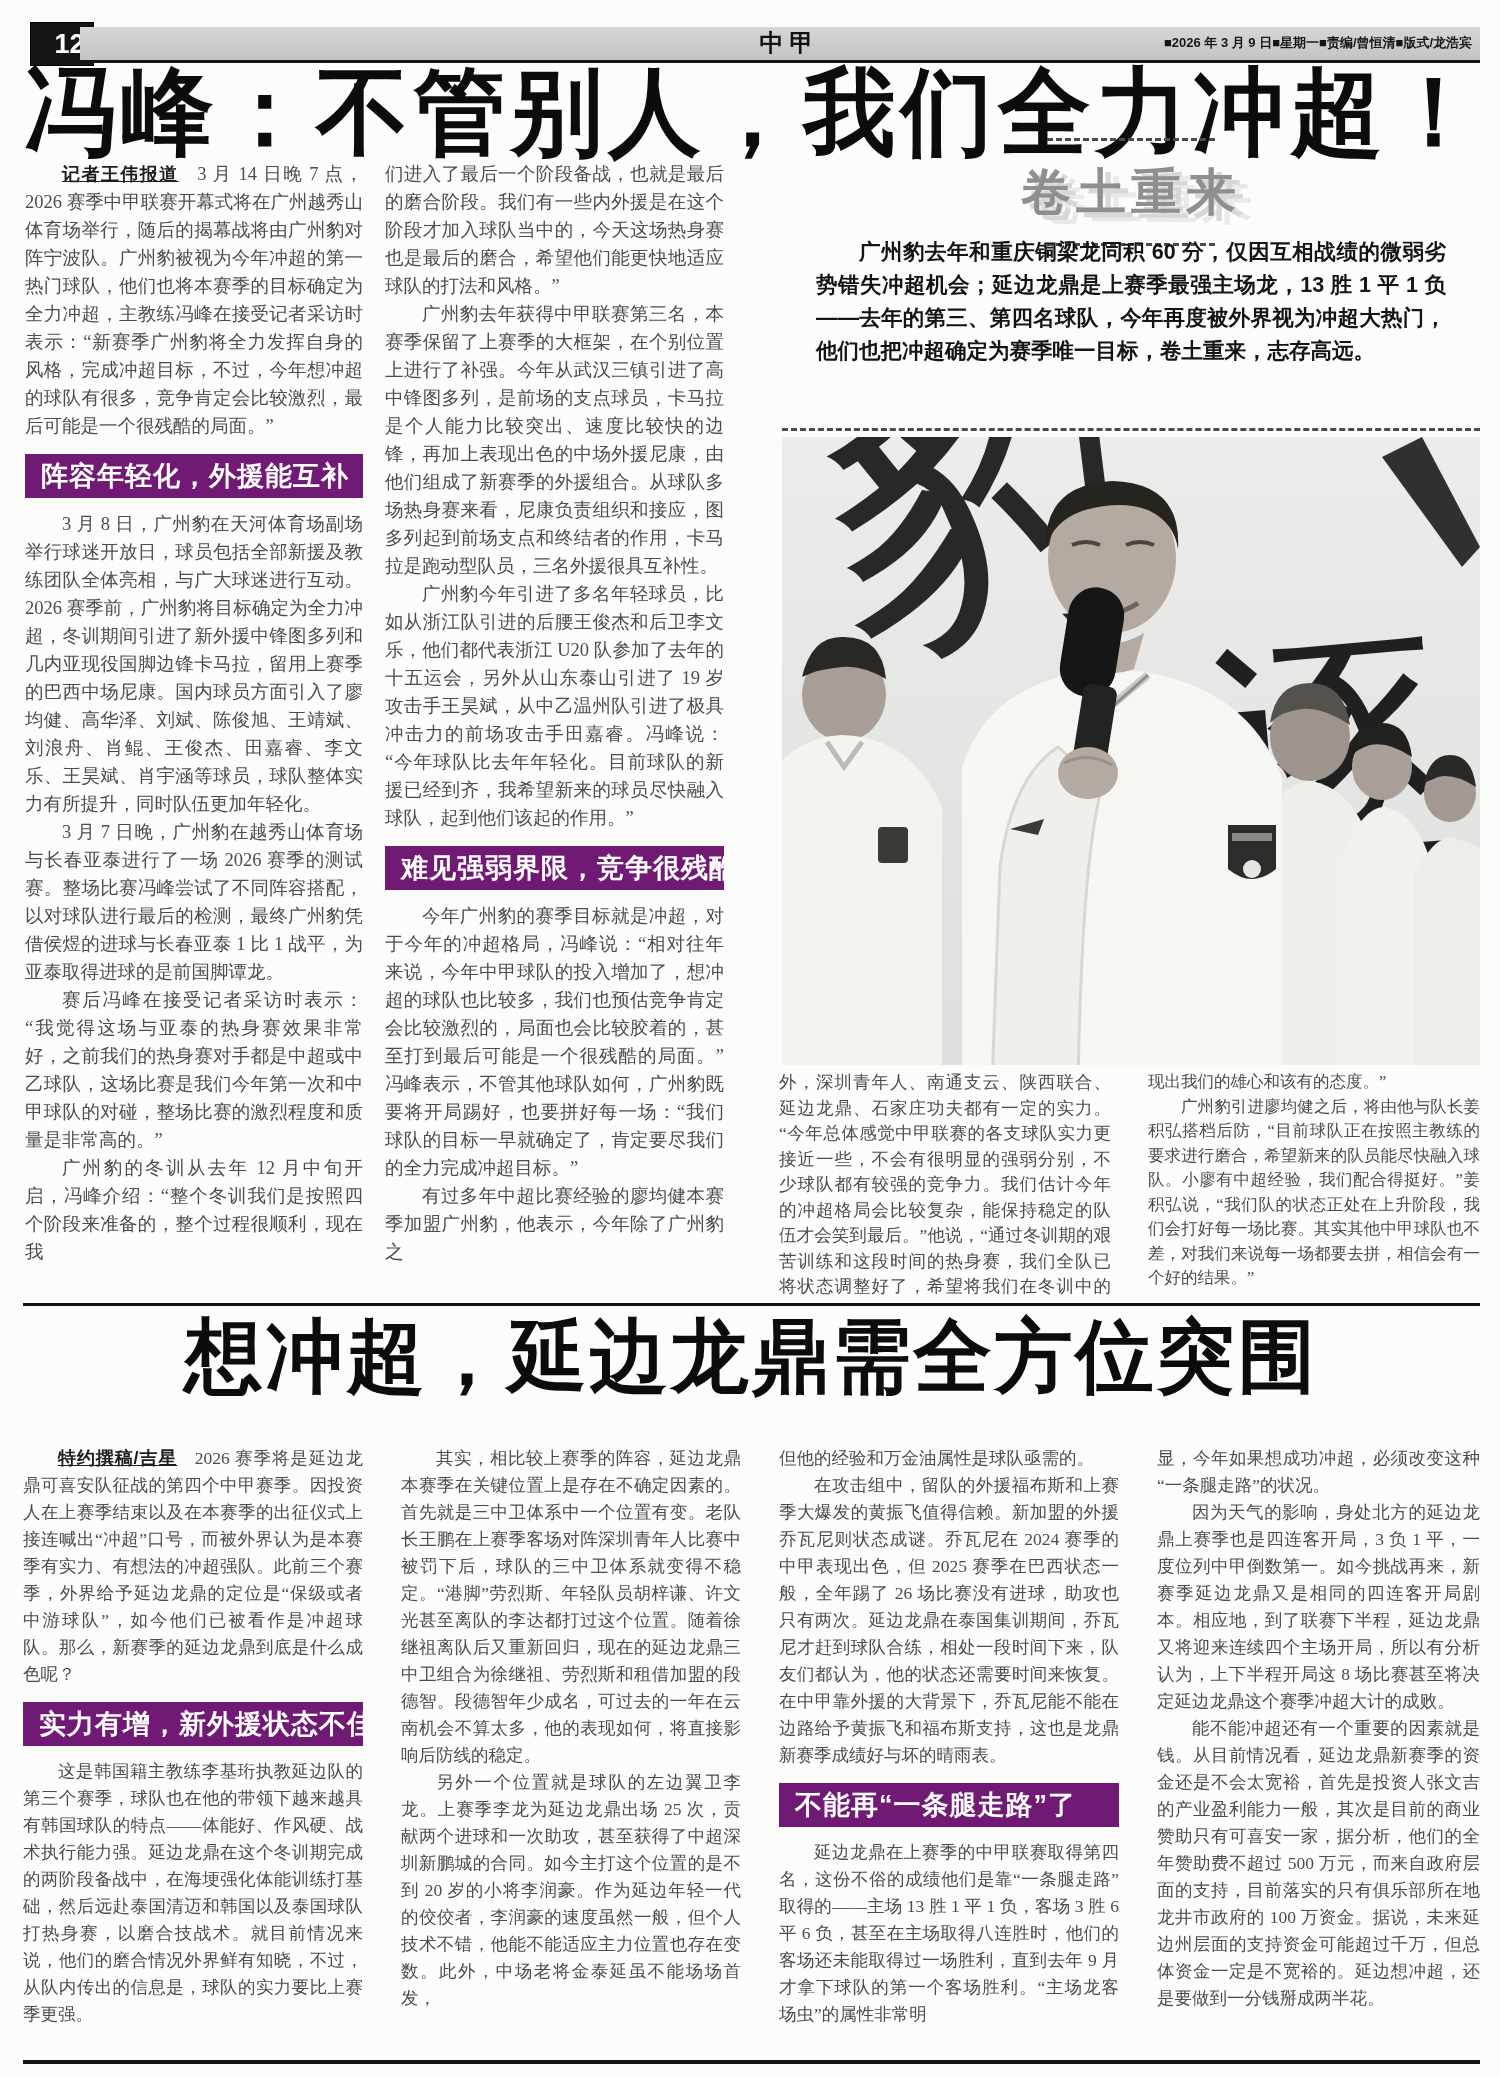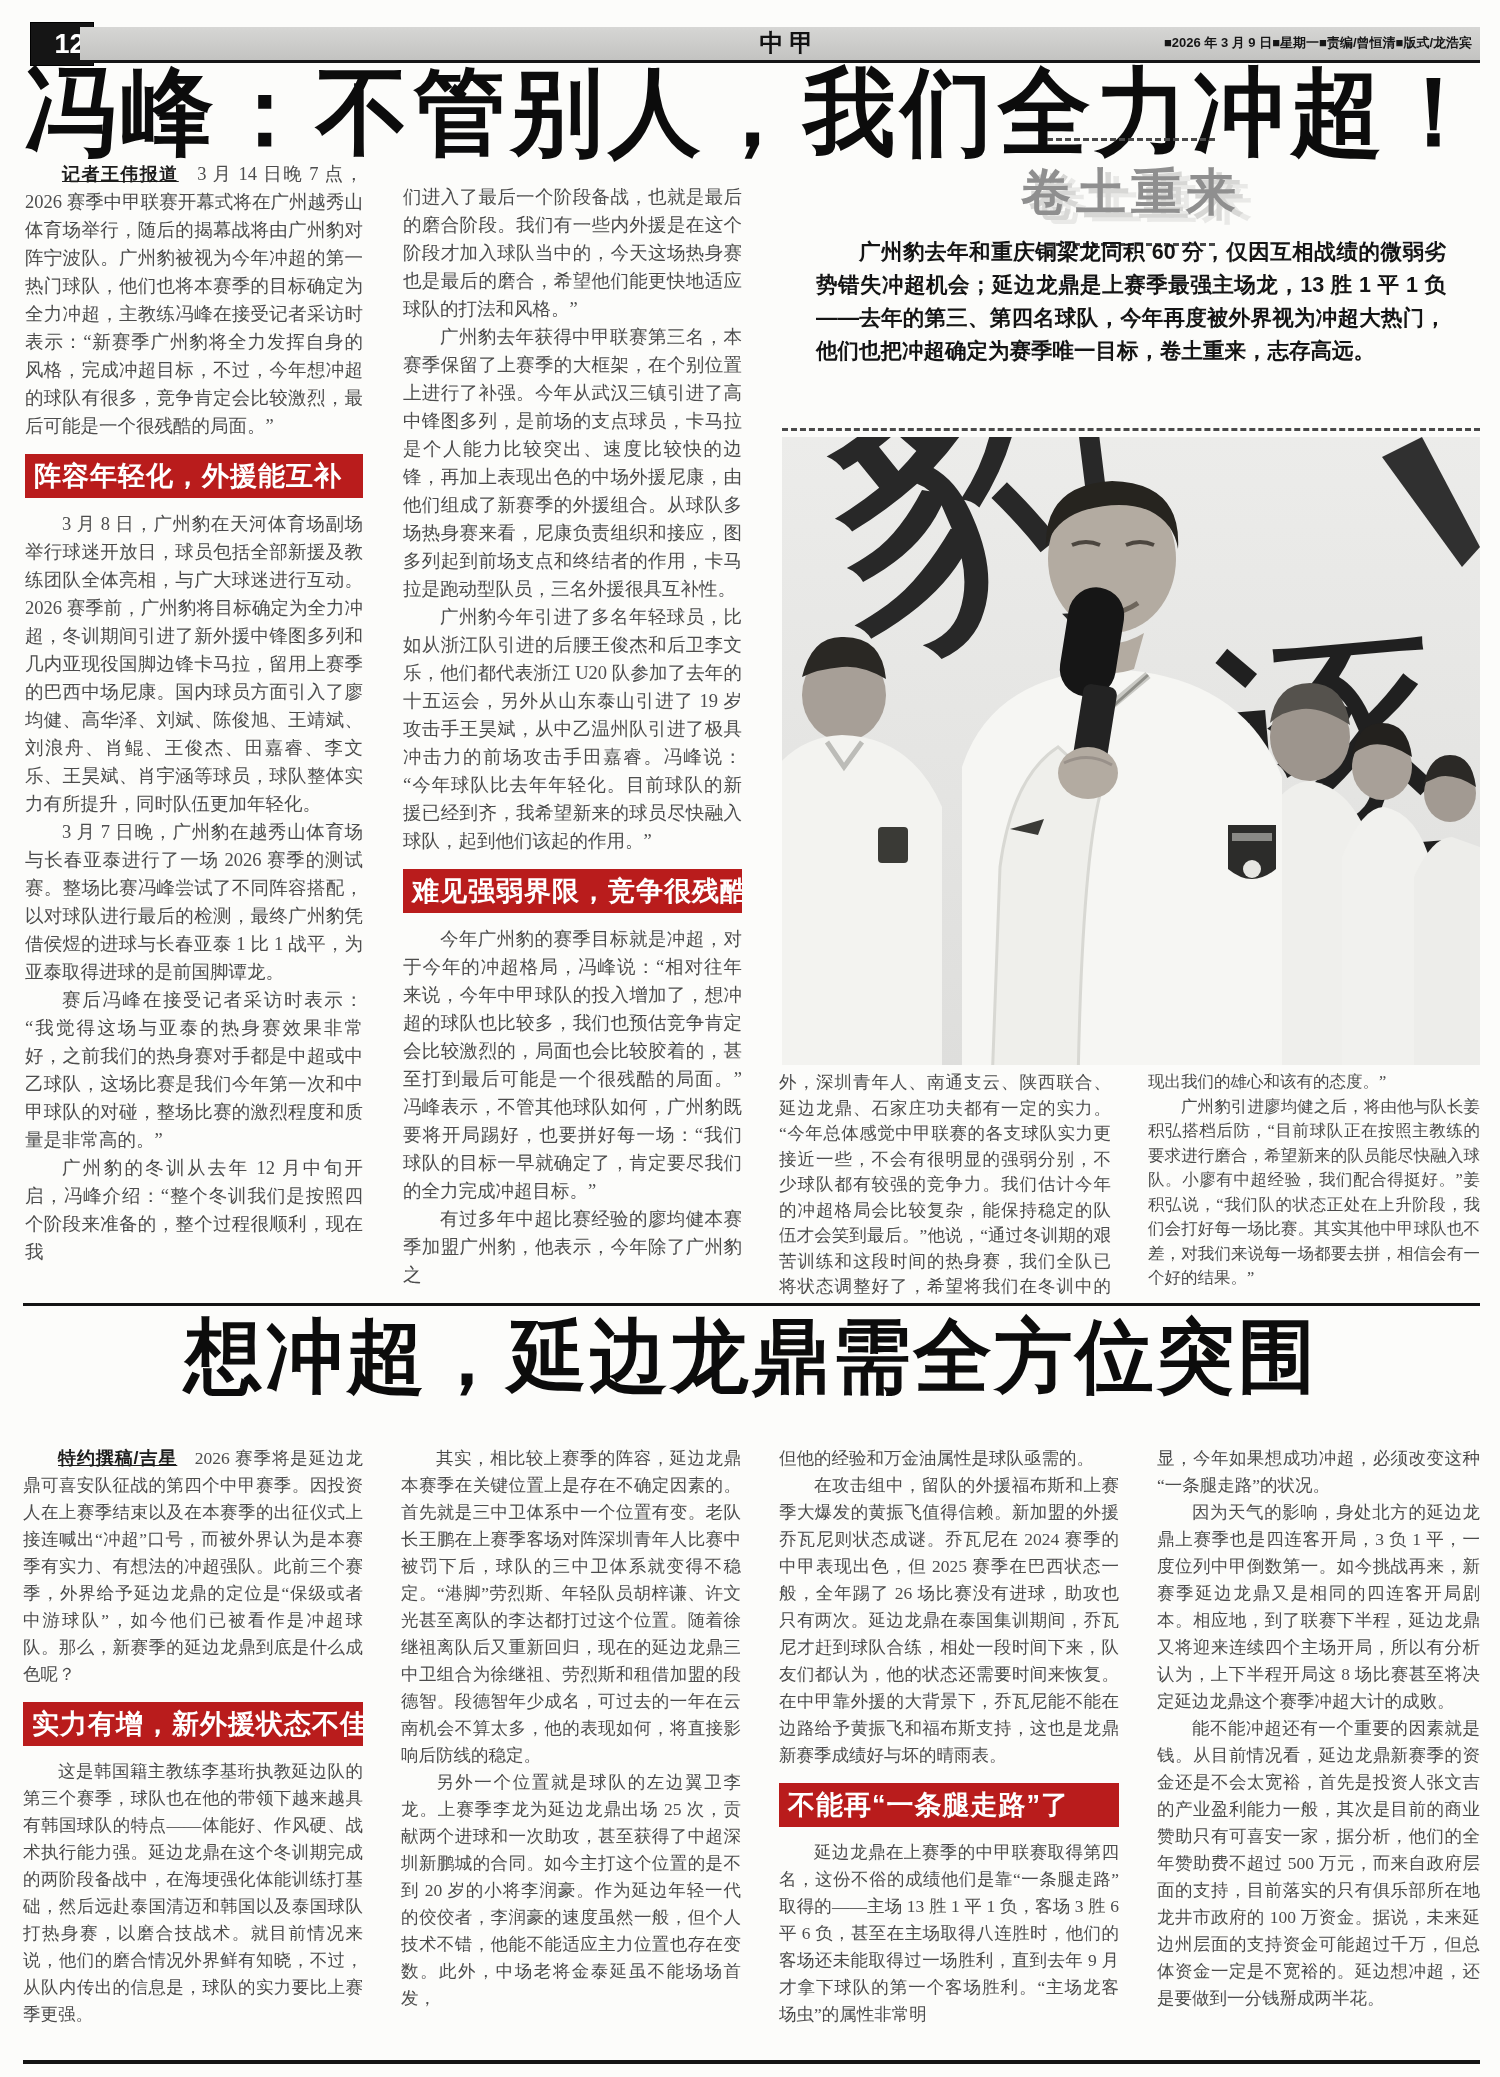--- a/index.html
+++ b/index.html
@@ -35,26 +35,26 @@
   }
   
   .col {
     position:absolute; text-align:justify; overflow:hidden;
     font-size:18.5px; line-height:28px; color:#4c4c4c;
   }
   .col p { margin:0; text-indent:2em; }
   .col p.noindent { text-indent:0; }
   .col strong { color:#1d1d1d; font-family:"Liberation Sans","DejaVu Sans",sans-serif; font-size:18px;text-decoration:underline; }
   .subhead {
-    background:#b91c1c; color:#ffffff; margin:14px 0 12px; padding:0 9px;
+    background:#701a75; color:#ffffff; margin:14px 0 12px; padding:0 16px;
     font:700 27px/44px "Liberation Sans","DejaVu Sans",sans-serif;
     letter-spacing:1px; white-space:nowrap; overflow:hidden; text-indent:0;
   }
   .a1c1 { left:25px;  top:160px; width:338px; height:1140px; }
-  .a1c2 { left:403px; top:160px; width:339px; height:1140px;margin-top:23px; }
+  .a1c2 { left:385px; top:160px; width:339px; height:1140px; }
   .a1c3 { left:779px;  top:1070px; width:332px; height:232px; font-size:17.5px; line-height:25.5px; }
   .a1c4 { left:1148px; top:1070px; width:332px; height:232px; font-size:16.5px; line-height:24.5px; }
   
   .intro {
     position:absolute; left:782px; top:158px; width:698px; height:270px;
     border-bottom:3px dashed #4a4a4a;
   }
   .intro-title-row { display:flex; align-items:center; justify-content:center; gap:26px; height:64px; margin-top:2px;flex-direction:column; }
   .intro-dash { width:168px; border-top:3px dashed #4a4a4a; }
   .intro-title {

